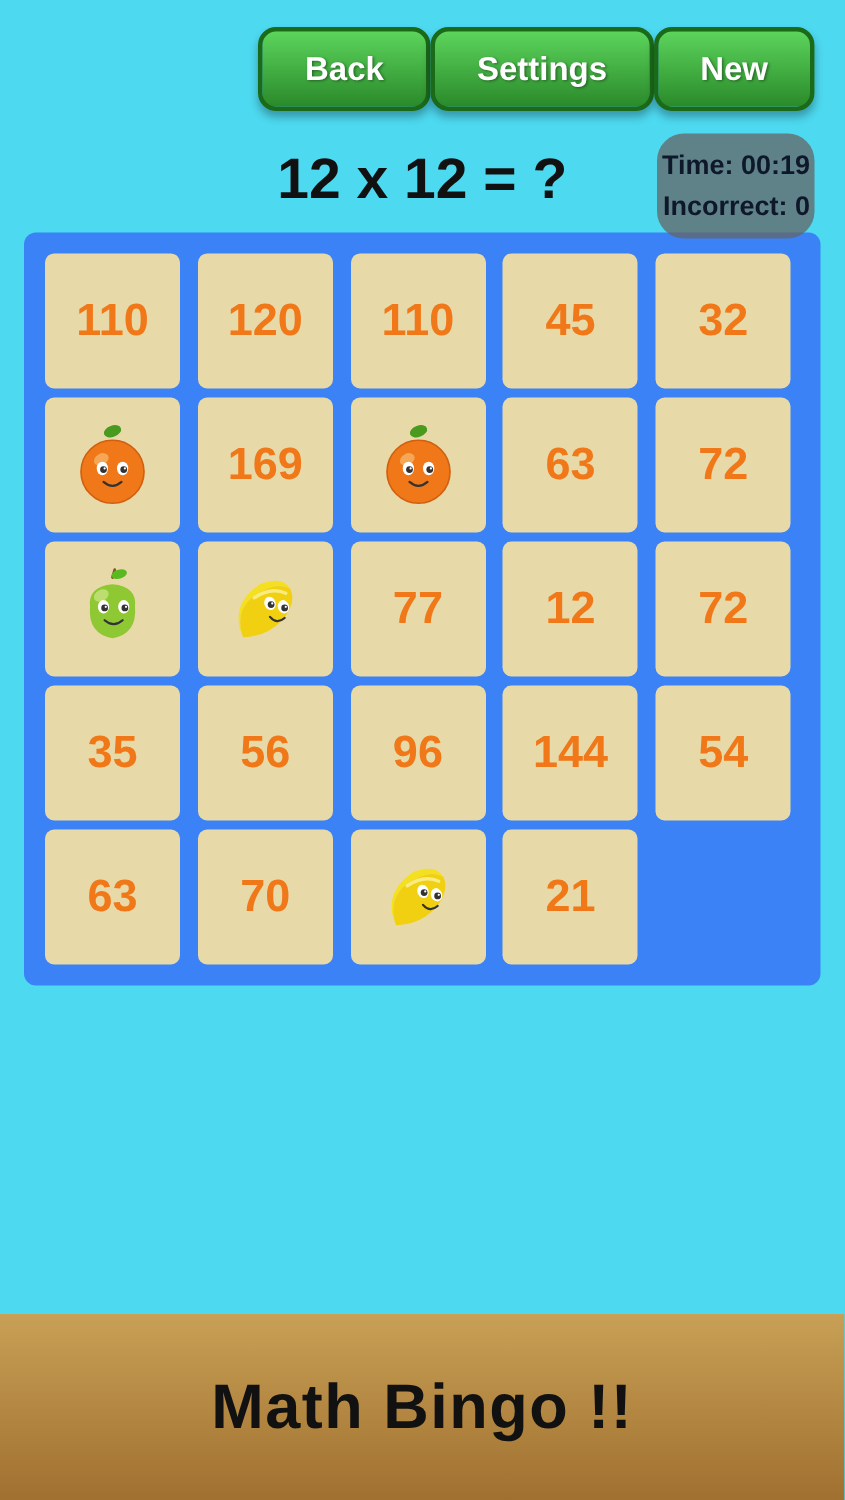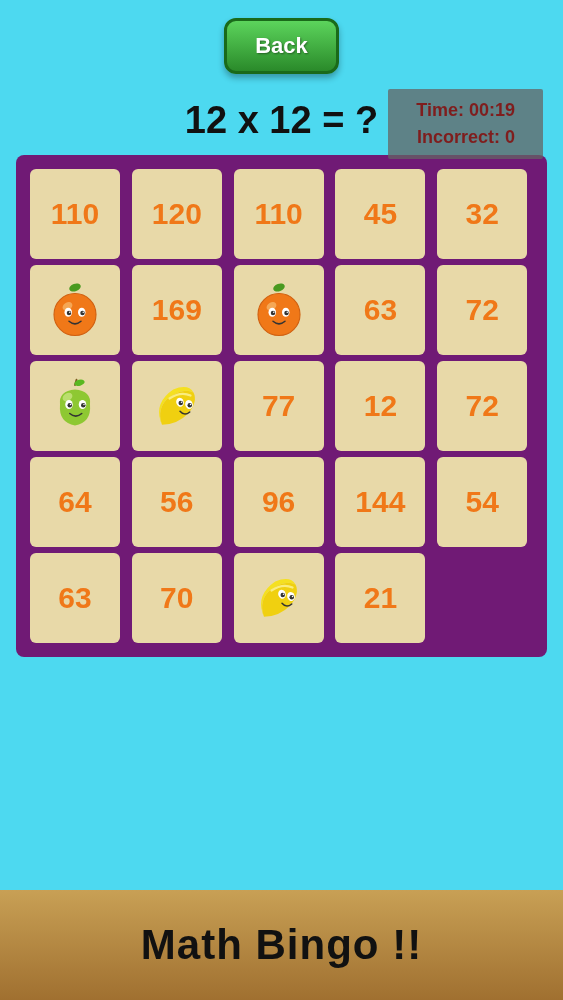--- a/index.html
+++ b/index.html
@@ -9,21 +9,21 @@
       height: 1000px;
       background: #4dd9f0;
       font-family: Arial, sans-serif;
       overflow: hidden;
       position: relative;
     }
 
     
     .header {
       display: flex;
-      justify-content: center;
+      justify-content: flex-end;
       align-items: center;
       padding: 18px 20px 10px 20px;
     }
 
     .header-btn {
       background: linear-gradient(to bottom, #5cd45c, #2a8a2a);
       color: white;
       font-size: 22px;
       font-weight: bold;
       border: 3px solid #1a6a1a;
@@ -46,35 +46,35 @@
       font-size: 38px;
       font-weight: bold;
       color: #111;
       flex: 1;
       text-align: center;
       padding-top: 5px;
     }
 
     .stats-box {
       background: rgba(100,100,100,0.75);
-      color: #7f1d1d;
+      color: #0f172a;
       font-size: 18px;
       font-weight: bold;
-      padding: 8px 28px;
-      border-radius: 2px;
+      padding: 8px 3px;
+      border-radius: 18px;
       text-align: right;
       line-height: 1.5;
       position: absolute;
       right: 20px;
       top: 5px;
     }
 
     
     .grid-container {
-      background: #701a75;
+      background: #3b82f6;
       border-radius: 8px;
       margin: 8px 16px;
       padding: 14px;
     }
 
     .bingo-grid {
       display: grid;
       grid-template-columns: repeat(5, 1fr);
       gap: 6px;
     }
@@ -92,21 +92,21 @@
       font-weight: bold;
       color: #f07818;
     }
 
     
     .footer {
       position: absolute;
       bottom: 0;
       left: 0;
       width: 100%;
-      height: 110px;
+      height: 124px;
       background: linear-gradient(to bottom, #c8a055, #a07030);
       display: flex;
       align-items: center;
       justify-content: center;
     }
 
     .footer-text {
       font-size: 42px;
       font-weight: 900;
       color: #111;
@@ -118,20 +118,22 @@
     .svg-fruit {
       width: 60px;
       height: 60px;
     }
   </style>
 </head>
 <body>
 
 <div class="header">
   <button class="header-btn">Back</button>
+  <button class="header-btn">Settings</button>
+  <button class="header-btn">New</button>
 </div>
 
 <div class="question-area">
   <div class="question-text">12 x 12 = ?</div>
   <div class="stats-box">
     <div>Time: 00:19</div>
     <div>Incorrect: 0</div>
   </div>
 </div>
 
@@ -221,21 +223,21 @@
       <circle cx="57" cy="39" r="3" fill="#333"></circle>
       <circle cx="46" cy="35" r="1" fill="white"></circle>
       <circle cx="58" cy="38" r="1" fill="white"></circle>
 
       <path d="M 44 47 Q 50 54 57 48" stroke="#333" stroke-width="2" fill="none" stroke-linecap="round"></path>
     </svg>
       </div>
       <div class="cell">77</div>
       <div class="cell">12</div>
       <div class="cell">72</div>
-      <div class="cell">64</div>
+      <div class="cell">35</div>
       <div class="cell">56</div>
       <div class="cell">96</div>
       <div class="cell">144</div>
       <div class="cell">54</div>
       <div class="cell">63</div>
       <div class="cell">70</div>
       <div class="cell">
         <svg class="svg-fruit" viewBox="0 0 80 80" xmlns="http://www.w3.org/2000/svg">
 
       <path d="M 18 60 Q 10 35 35 18 Q 55 10 62 22 Q 50 15 30 28 Q 12 42 20 65 Z" fill="#f5e020"></path>

